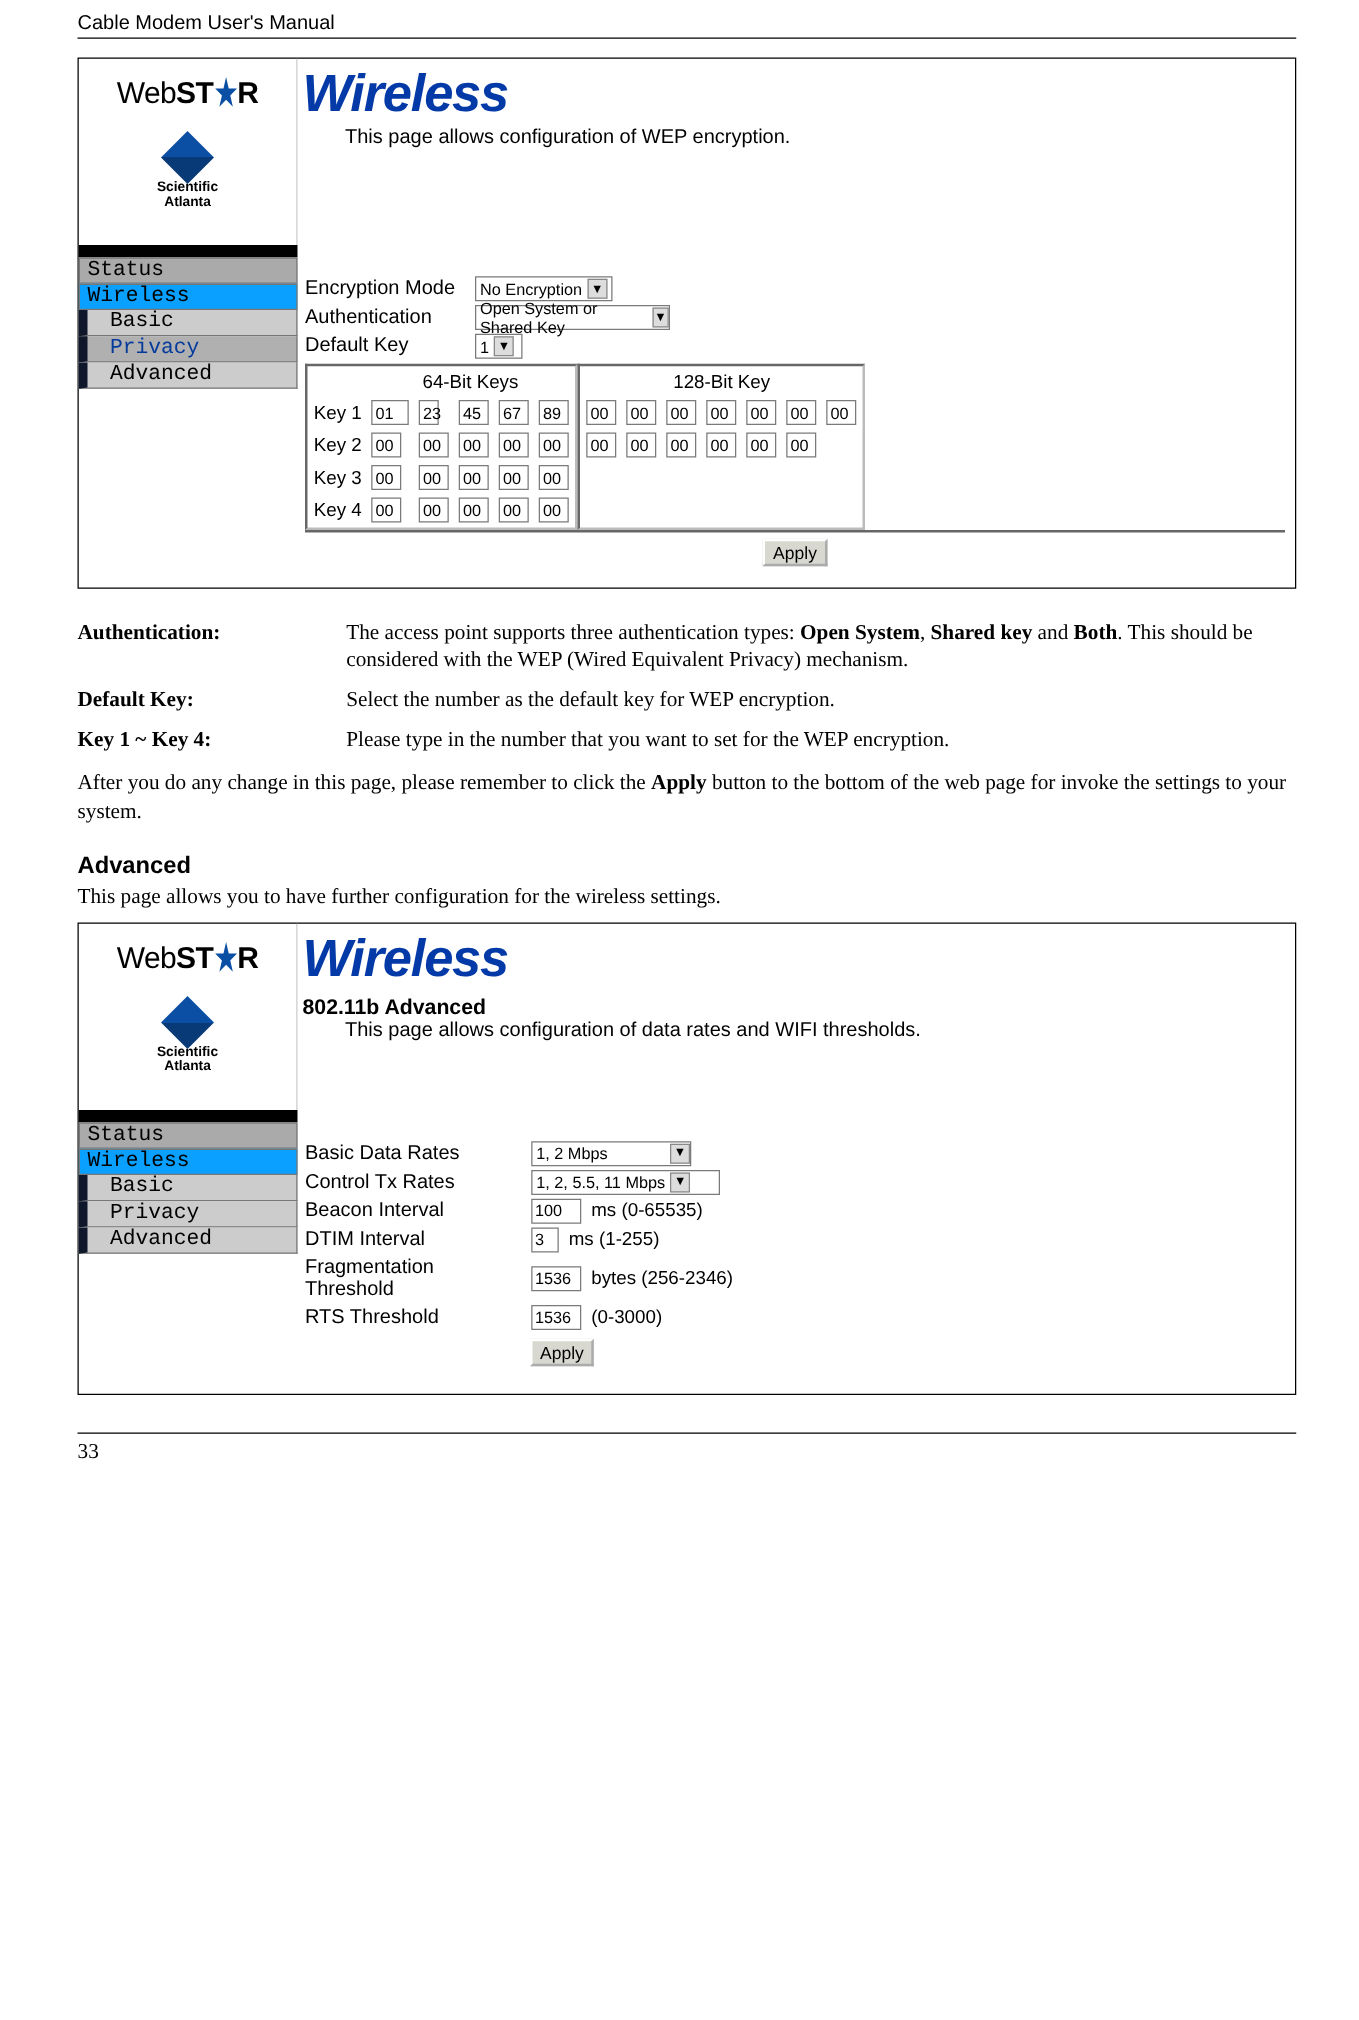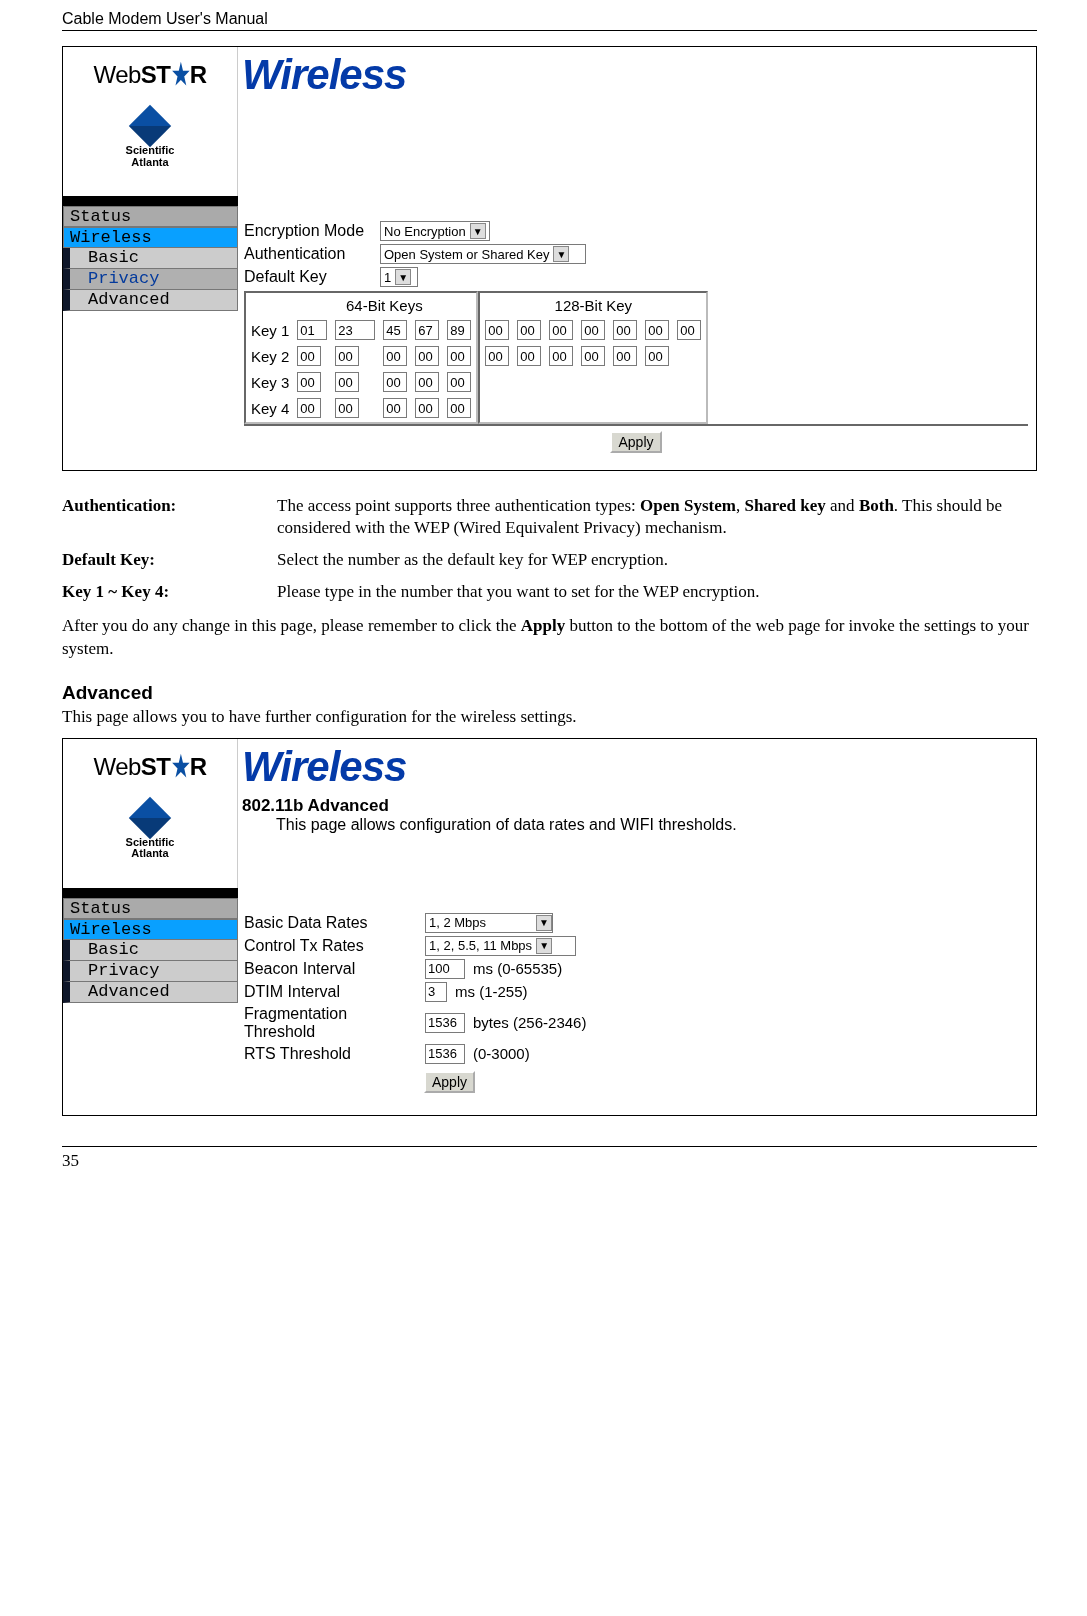--- a/index.html
+++ b/index.html
@@ -216,20 +216,21 @@
             <span>R</span>
         </div>
         <div class="sa-logo"></div>
         <div class="sa-text">
           <span>Scientific</span><br><span>Atlanta</span>
         </div>
       </div>
     </div>
     <div class="panel-right">
       <div class="panel-title">Wireless</div>
+      <div class="panel-desc">This page allows configuration of WEP encryption.</div>
     </div>
   </div>
 
   <div class="panel-body-row">
     <div class="panel-body-left">
       <div class="nav-sep"></div>
       <div class="nav-item">Status</div>
       <div class="nav-item highlight">Wireless</div>
       <div class="nav-sub">Basic</div>
       <div class="nav-sub highlight">Privacy</div>
@@ -242,21 +243,21 @@
       <div class="form-row">
         <span class="form-label">Encryption Mode</span>
         <span class="sel" style="width:110px;">
           <span>No Encryption</span>
           <span class="arrow">▼</span>
         </span>
       </div>
 
       <div class="form-row">
         <span class="form-label">Authentication</span>
-        <span class="sel" style="width:206px;">
+        <span class="sel" style="width:156px;">
           <span>Open System or Shared Key</span>
           <span class="arrow">▼</span>
         </span>
       </div>
 
       <div class="form-row">
         <span class="form-label">Default Key</span>
         <span class="sel" style="width:38px;">
           <span>1</span>
           <span class="arrow">▼</span>
@@ -266,21 +267,21 @@
       <div style="display:flex;gap:0;margin-top:4px;">
         <table class="keytable">
           <tbody>
               <tr>
                 <td></td>
                 <th colspan="5">64-Bit Keys</th>
               </tr>
           <tr>
             <td>Key 1</td>
             <td><span class="txt" style="width:30px">01</span></td>
-            <td><span class="txt" style="width:40px">23</span></td>
+            <td><span class="txt" style="width:16px">23</span></td>
             <td><span class="txt" style="width:24px">45</span></td>
             <td><span class="txt" style="width:24px">67</span></td>
             <td><span class="txt" style="width:24px">89</span></td>
           </tr>
           <tr>
             <td>Key 2</td>
             <td><span class="txt" style="width:24px">00</span></td>
             <td><span class="txt" style="width:24px">00</span></td>
             <td><span class="txt" style="width:24px">00</span></td>
             <td><span class="txt" style="width:24px">00</span></td>
@@ -446,13 +447,13 @@
         <span class="hint">(0-3000)</span>
       </div>
 
       <div style="text-align:left;padding:4px 0 10px 180px;">
         <span class="btn">Apply</span>
       </div>
     </div>
   </div>
 </div>
 
-<div class="page-number">35</div>
+<div class="page-number">33</div>
 
 </body></html>

